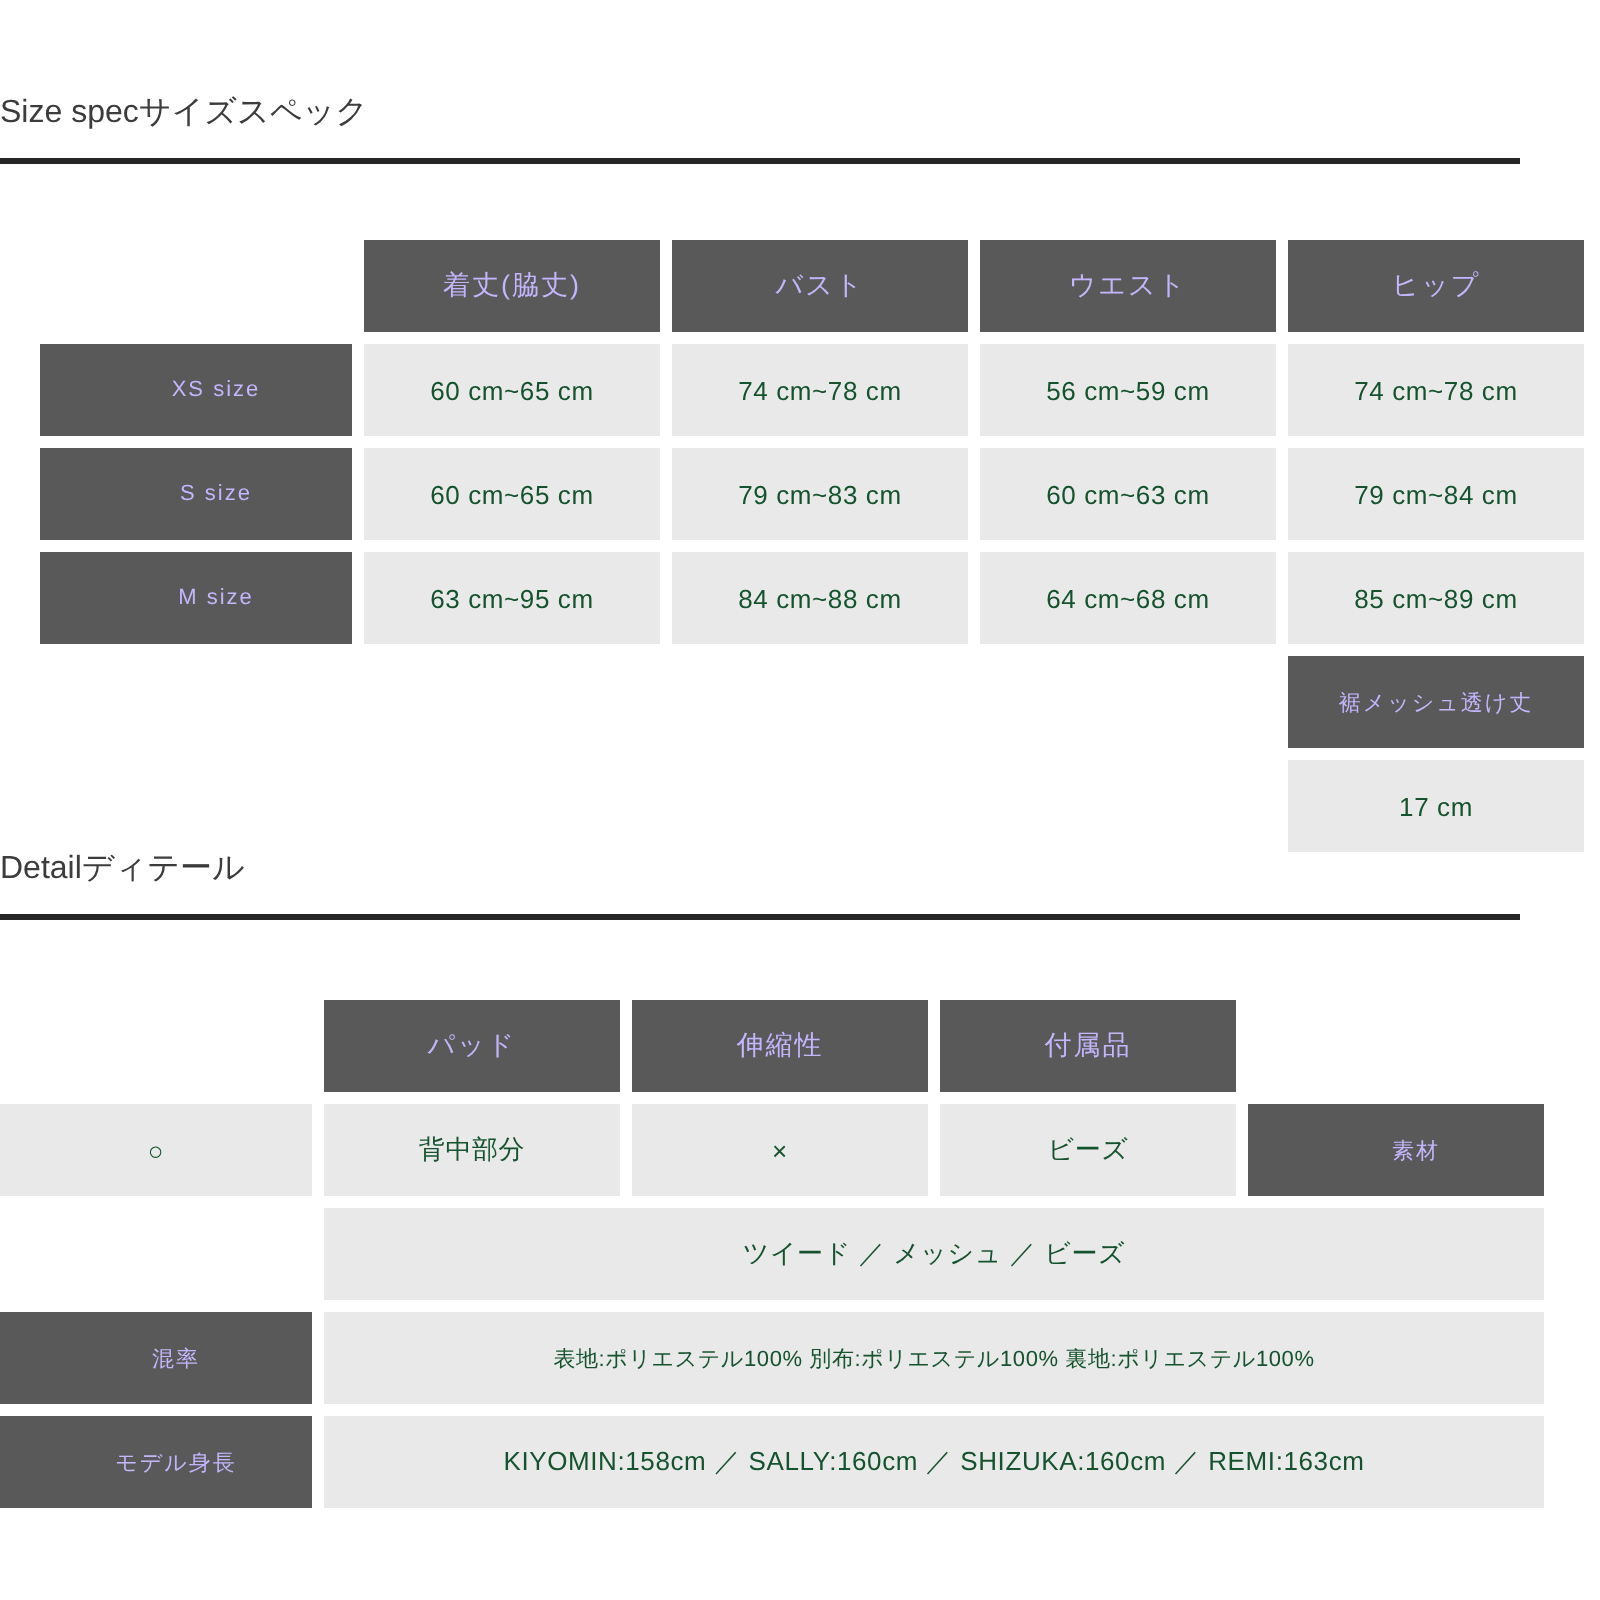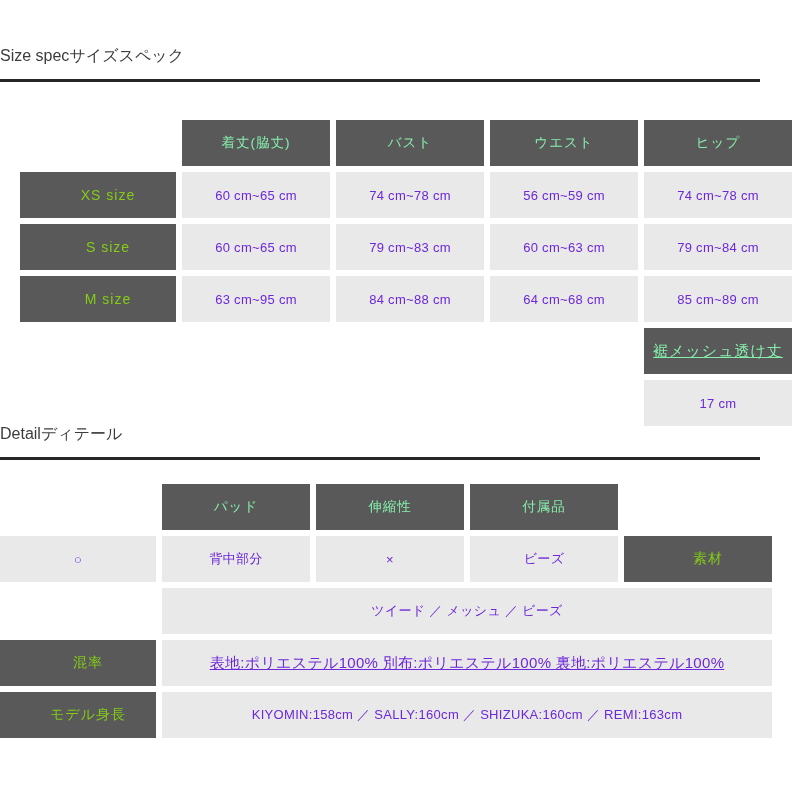--- a/index.html
+++ b/index.html
@@ -40,58 +40,57 @@
     display: flex;
     align-items: center;
     justify-content: center;
     font-size: 13px;
     box-sizing: border-box;
     padding: 0 4px;
     text-align: center;
   }
   .hdr {
     background: #595959;
-    color: #86efac;
+    color: #c4b5fd;
     font-size: 13.5px;
     letter-spacing: 1px;
   }
   .rowhdr {
     background: #595959;
-    color: #84cc16;
-    font-size: 14px;
+    color: #c4b5fd;
+    font-size: 11px;
     letter-spacing: 1px;
     padding-left: 24px;
   }
   .val {
     background: #e9e9e9;
-    color: #6d28d9;
+    color: #14532d;
     font-size: 13px;
     letter-spacing: 0.3px;
   }
   .blank {
     background: transparent;
   }
   .span4 {
     grid-column: 2 / span 4;
   }
   .small-val {
-    font-size: 15px;
-    text-decoration: underline;
+    font-size: 11px;
   }
   .mid-val {
     font-size: 13px;
   }
 
   
   #sizespec-head { position: absolute; top: 46px; left: 0; width: 647px; }
   #sizespec-head .rule { width: 760px; }
   #sizespec-table { position: absolute; top: 120px; left: 0; width: 800px; }
   #detail-head { position: absolute; top: 424px; left: 0; width: 728px; }
   #detail-head .rule { width: 760px; }
-  #detail-table { position: absolute; top: 484px; left: 0; width: 708px; }
+  #detail-table { position: absolute; top: 500px; left: 0; width: 708px; }
 </style>
 </head>
 <body>
 
 <div class="page">
 
   <div id="sizespec-head">
     <span class="en">Size spec</span><span class="ja">サイズスペック</span>
     <div class="rule"></div>
   </div>

